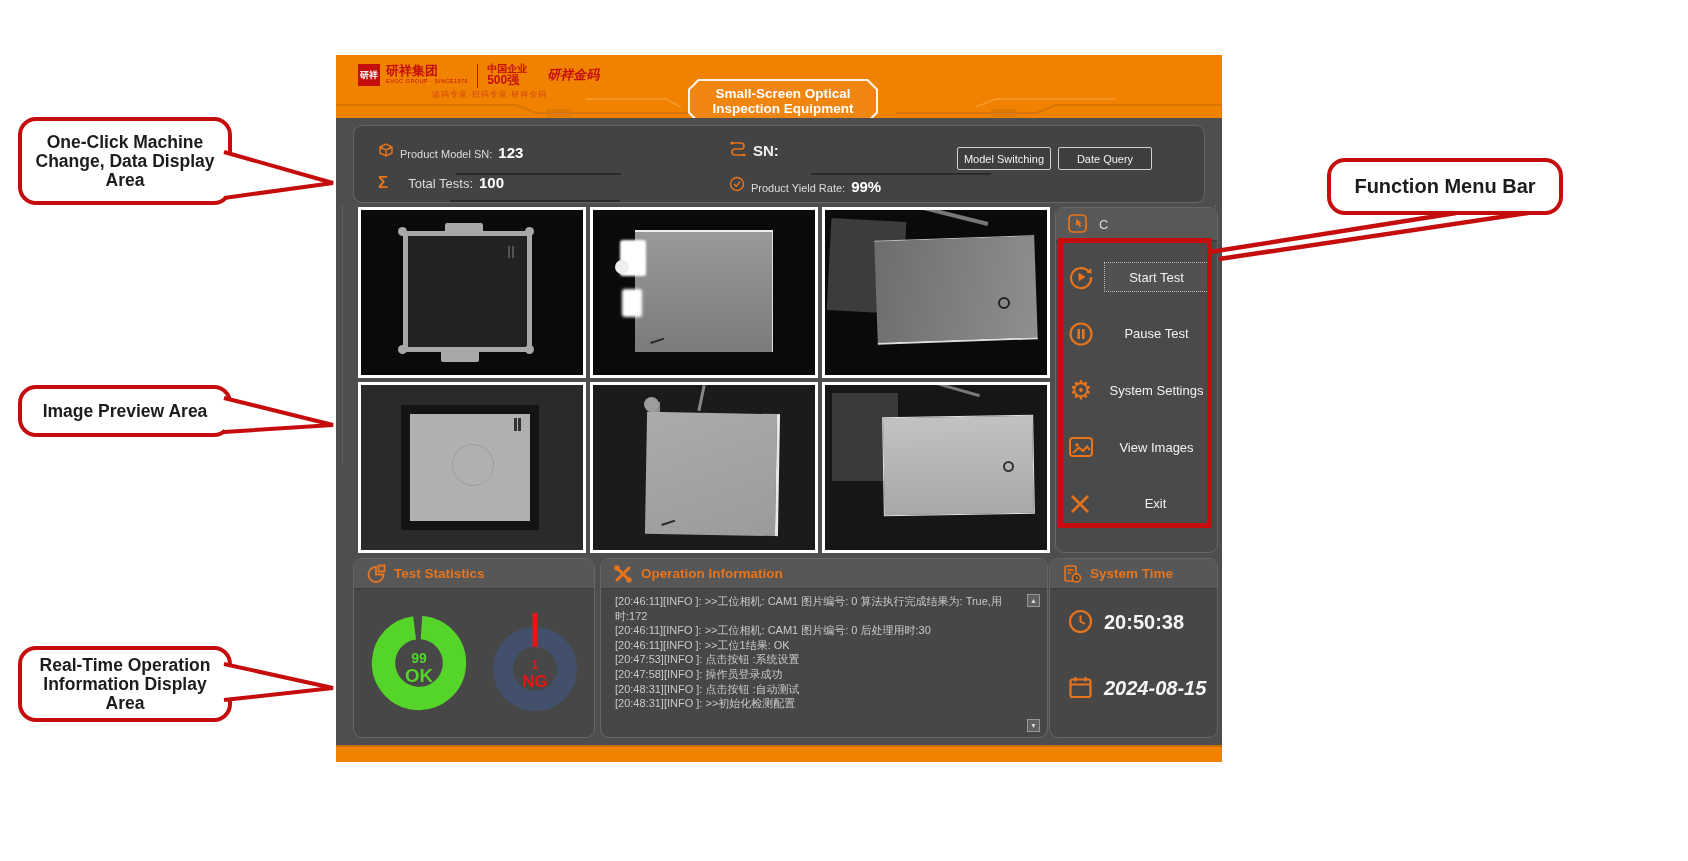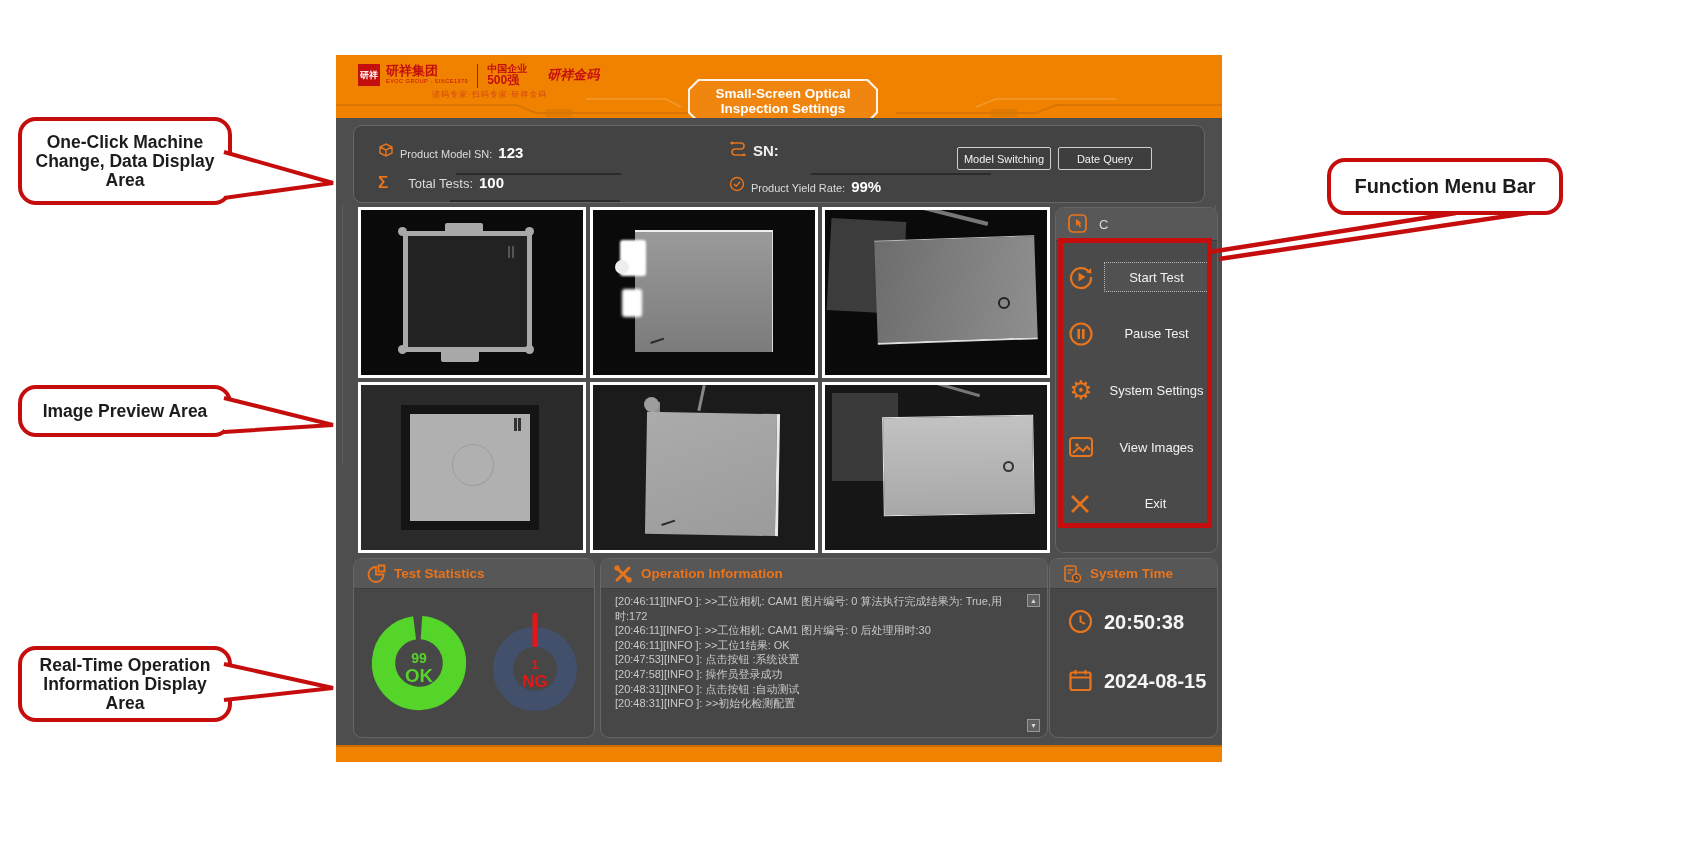--- a/index.html
+++ b/index.html
@@ -121,21 +121,21 @@
         <div class="logo-col">
           <div class="logo-cn" style="font-size:10px;">中国企业</div>
           <div class="logo-rank">500强</div>
         </div>
         <div class="logo-script">研祥金码</div>
       </div>
       <div class="logo-tagline">读码专家·扫码专家·研祥金码</div>
       <div class="plaque-outer">
         <div class="plaque-inner">
           <div>Small-Screen Optical</div>
-          <div>Inspection Settings</div>
+          <div>Inspection Equipment</div>
         </div>
       </div>
     </div>
 
     <div class="edge-deco" style="left:6px; top:150px; height:260px;"></div>
     <div class="edge-deco" style="right:6px; top:150px; height:260px;"></div>
 
     <div class="panel data-panel">
       <div class="dp-item" style="left:24px; top:16px;">
         <svg width="16" height="16" viewBox="0 0 16 16">
@@ -338,21 +338,21 @@
         </svg>
         <span class="panel-title">System Time</span>
       </div>
       <div class="time-row" style="top:50px;">
         <svg width="25" height="25" viewBox="0 0 25 25">
           <circle cx="12.5" cy="12.5" r="10.5" stroke="#e8741c" stroke-width="2.2" fill="none"></circle>
           <path d="M12.5 6.5 V12.5 L17 15" stroke="#e8741c" stroke-width="2" fill="none"></path>
         </svg>
         <span class="time-text">20:50:38</span>
       </div>
-      <div class="time-row" style="top:109px;">
+      <div class="time-row" style="top:116px;font-style:italic;">
         <svg width="25" height="25" viewBox="0 0 25 25">
           <rect x="2.5" y="4.5" width="20" height="17.5" rx="2" stroke="#e8741c" stroke-width="2.2" fill="none"></rect>
           <path d="M2.5 9.5 H22.5 M7.5 2 V6.5 M17.5 2 V6.5" stroke="#e8741c" stroke-width="2.2"></path>
         </svg>
         <span class="time-text">2024-08-15</span>
       </div>
     </div>
 
     <div class="footer-bar"></div>
   </div>

